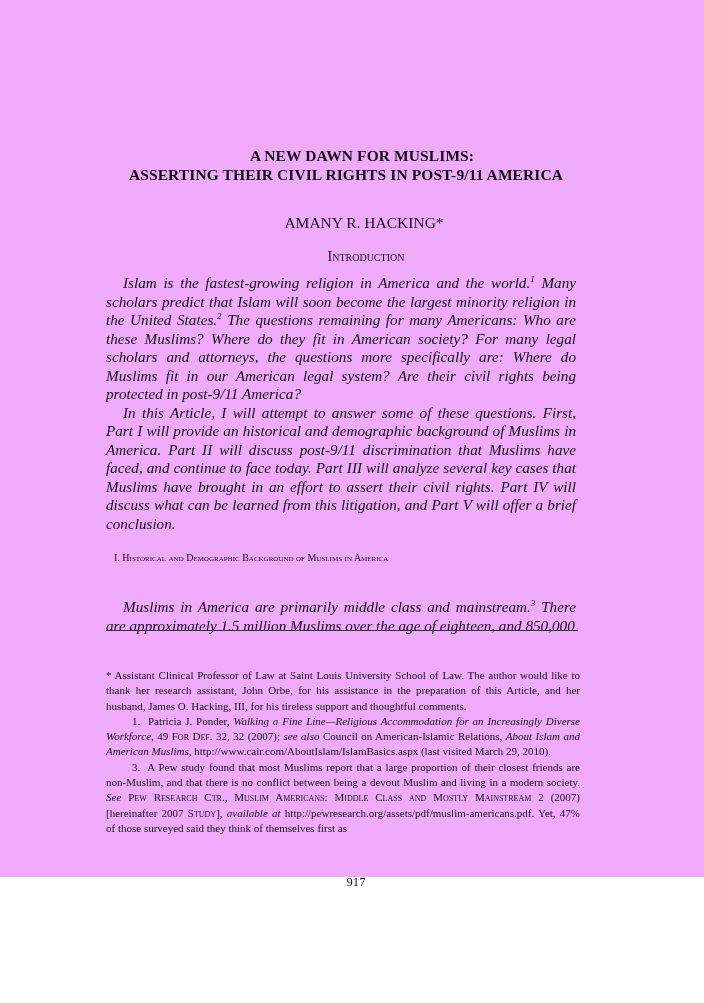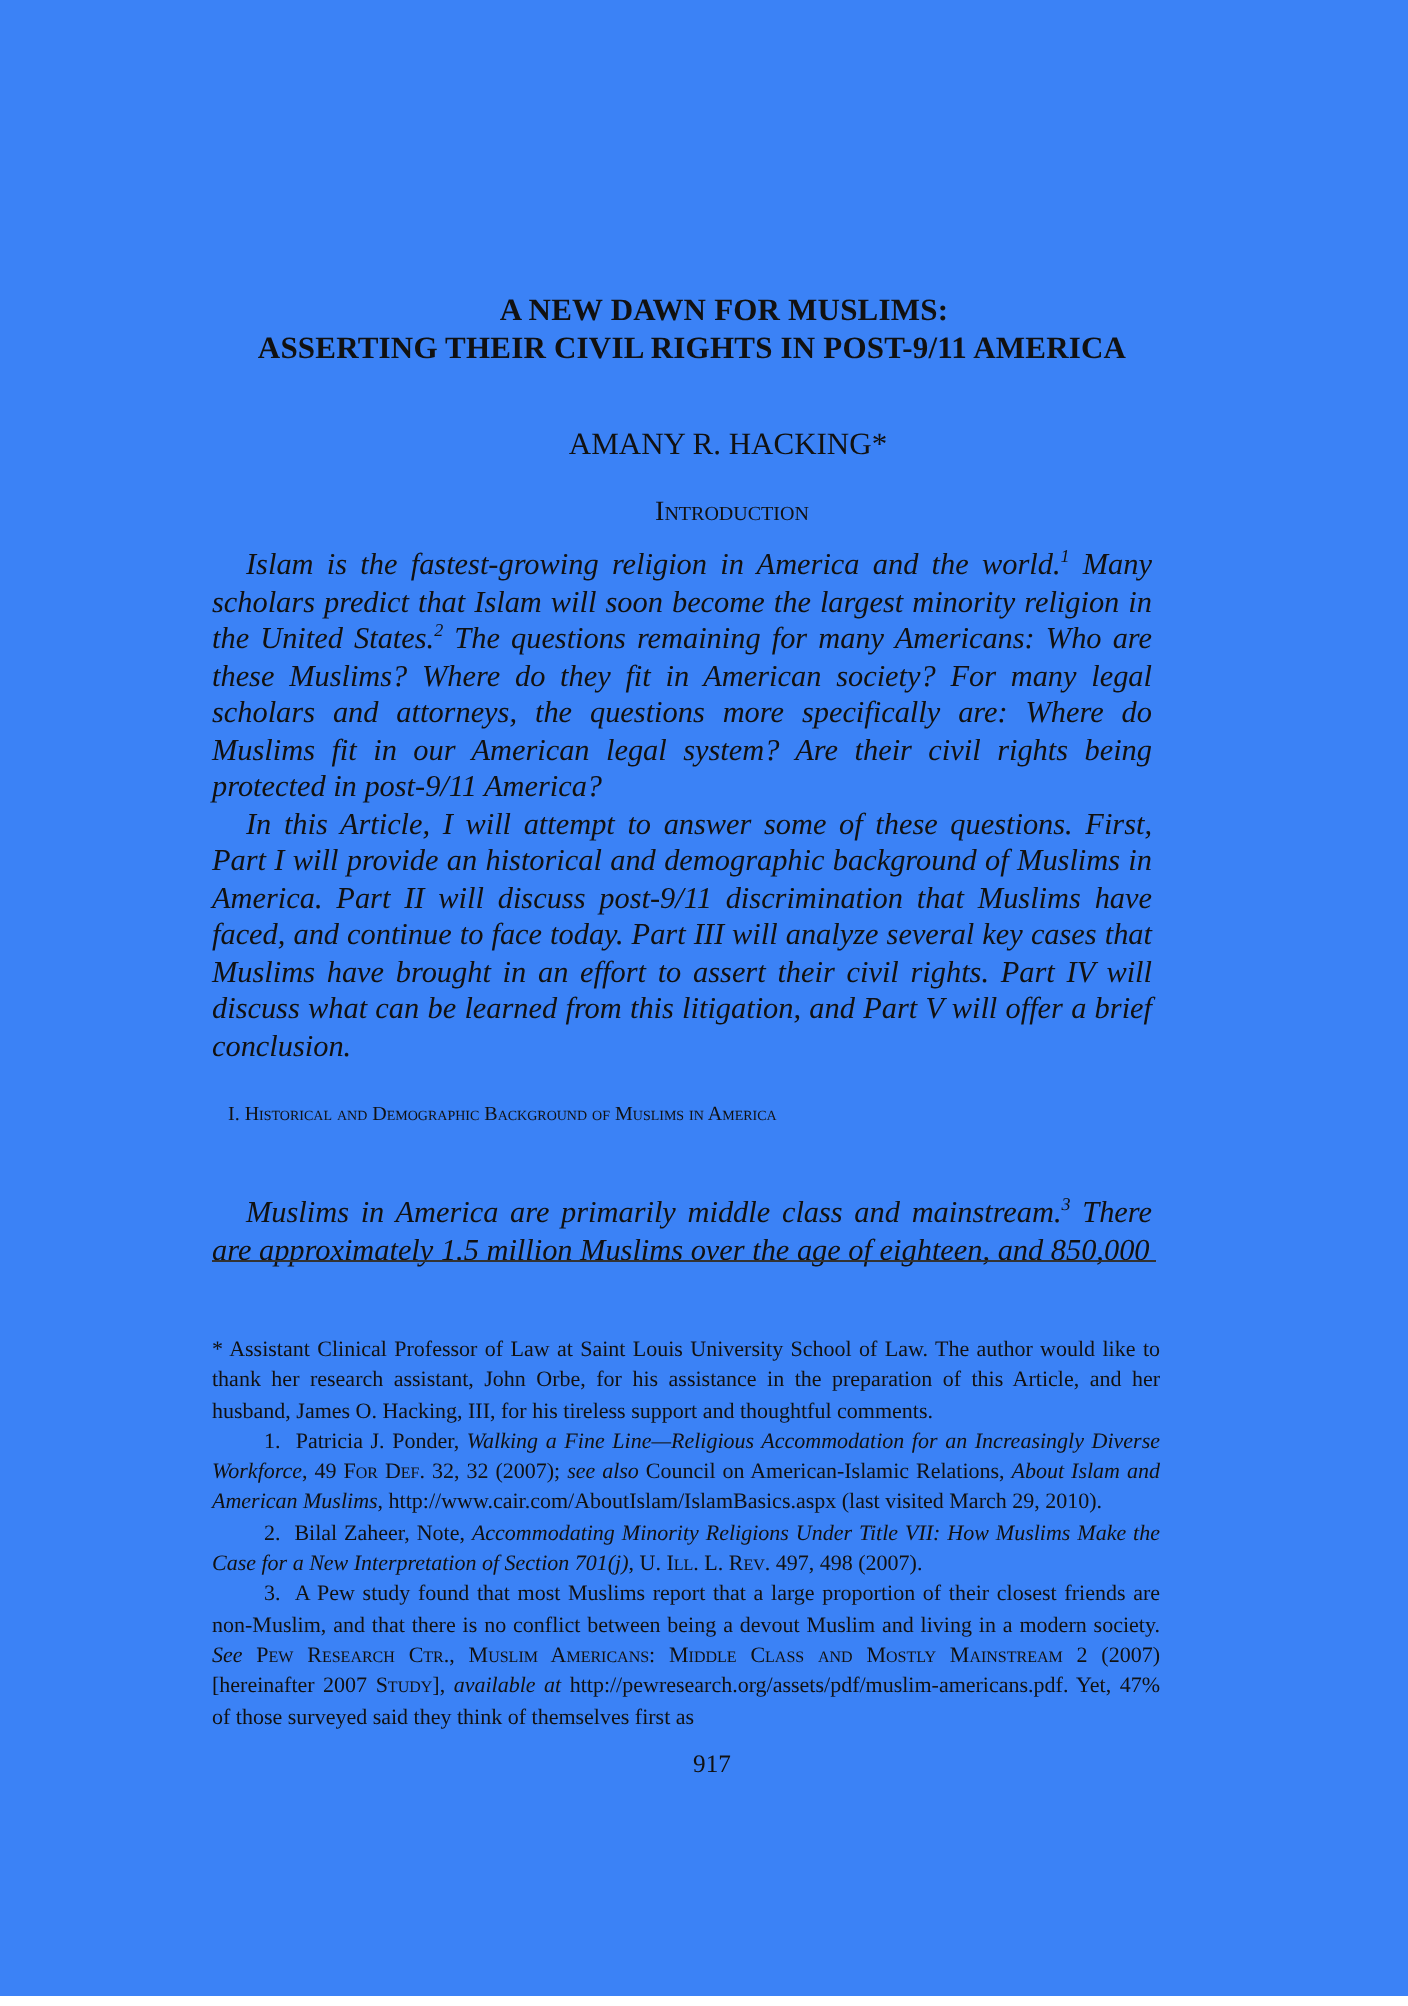--- a/index.html
+++ b/index.html
@@ -11,22 +11,22 @@
     width: 704px;
     height: 1003px;
     position: relative;
     overflow: hidden;
     font-family: "Liberation Serif", "DejaVu Serif", serif;
     color: #111111;
   }
   .page {
     position: absolute;
     left: 0; top: 0;
-    width: 704px; height: 998px;
-    background: #3b82f6;
+    width: 704px; height: 877px;
+    background: #f0abfc;
   }
   .title {
     position: absolute;
     left: 0; width: 704px;
     text-align: center;
     font-weight: bold;
     font-size: 15.5px;
     line-height: 19px;
     letter-spacing: 0.1px;
   }
@@ -138,20 +138,19 @@
     <p><span>Muslims in America are primarily middle class and mainstream.</span><sup>3</sup><span>  There are approximately 1.5 million Muslims over the age of eighteen, and 850,000</span></p>
   </div>
 
   <div class="fn-rule"></div>
 
   <div class="footnotes">
     <p>* Assistant Clinical Professor of Law at Saint Louis University School of Law.  The author would like to thank her research assistant, John Orbe, for his assistance in the preparation of this Article, and her husband, James O. Hacking, III, for his tireless support and thoughtful comments.</p>
 
     <p class="fn-num"><span>1.</span>&nbsp; <span>Patricia J. Ponder, </span><i>Walking a Fine Line—Religious Accommodation for an Increasingly Diverse Workforce</i><span>, 49 </span><span class="sc">For Def.</span><span> 32, 32 (2007); </span><i>see also</i><span> Council on American-Islamic Relations, </span><i>About Islam and American Muslims</i><span>, http://www.cair.com/AboutIslam/IslamBasics.aspx (last visited March 29, 2010).</span></p>
 
-    <p class="fn-num"><span>2.</span>&nbsp; <span>Bilal Zaheer, Note, </span><i>Accommodating Minority Religions Under Title VII: How Muslims Make the Case for a New Interpretation of Section 701(j)</i><span>, U. </span><span class="sc">Ill. L. Rev.</span><span> 497, 498 (2007).</span></p>
 
     <p class="fn-num"><span>3.</span>&nbsp; <span>A Pew study found that most Muslims report that a large proportion of their closest friends are non-Muslim, and that there is no conflict between being a devout Muslim and living in a modern society. </span><i>See</i><span class="sc"> Pew Research Ctr., Muslim Americans: Middle Class and Mostly Mainstream</span><span> 2 (2007) [hereinafter 2007 </span><span class="sc">Study</span><span>], </span><i>available at</i><span> http://pewresearch.org/assets/pdf/muslim-americans.pdf.  Yet, 47% of those surveyed said they think of themselves first as</span></p>
   </div>
 
   <div class="page-number">917</div>
 
 </div>
 
 </body></html>

